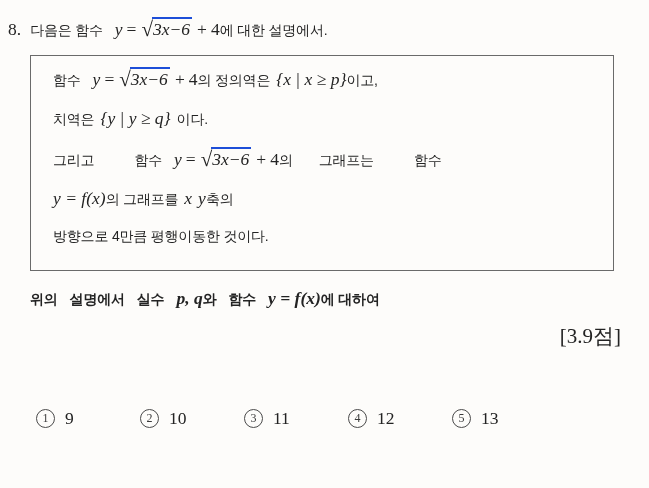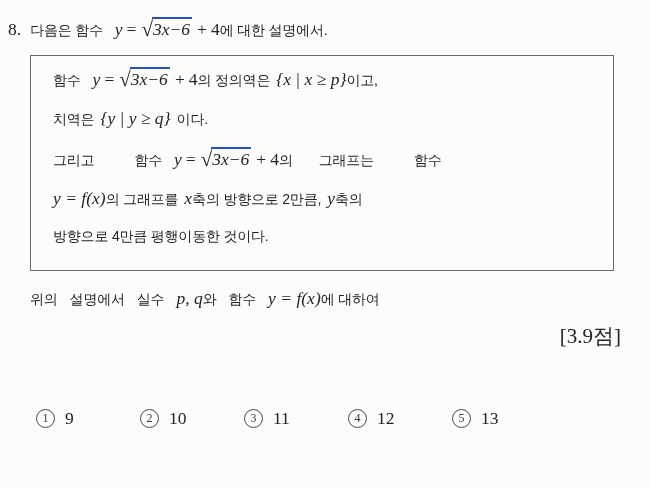--- a/index.html
+++ b/index.html
@@ -83,20 +83,21 @@
   .gap-m { display:inline-block; width: 12px; }
   .gap-l { display:inline-block; width: 26px; }
   .gap-xl { display:inline-block; width: 40px; }
 
   
   .aline {
     position: absolute;
     white-space: nowrap;
     display: flex;
     align-items: baseline;
+    font-weight: bold;
   }
   .l1 { left: 30px; top: 288px; }
   .l2 { left: 30px; top: 322px; }
   .points {
     position: absolute;
     right: 28px; top: 322px;
     font-family: "Liberation Serif", serif;
     font-size: 21px;
     white-space: nowrap;
   }
@@ -204,21 +205,20 @@
         <span class="k">그래프는</span>
         <span class="gap-xl"></span>
         <span class="k">함수</span>
       </div>
 
       <div class="bline">
         <span class="mi">y = f(x)</span>
         <span class="k">의 그래프를</span>
         <span class="gap-s"></span>
         <span class="mi">x</span>
-        <span class="k">축의 방향으로 2만큼,</span>
         <span class="gap-s"></span>
         <span class="mi">y</span>
         <span class="k">축의</span>
       </div>
 
       <div class="bline">
         <span class="k">방향으로 4만큼 평행이동한 것이다.</span>
       </div>
 
     </div>

